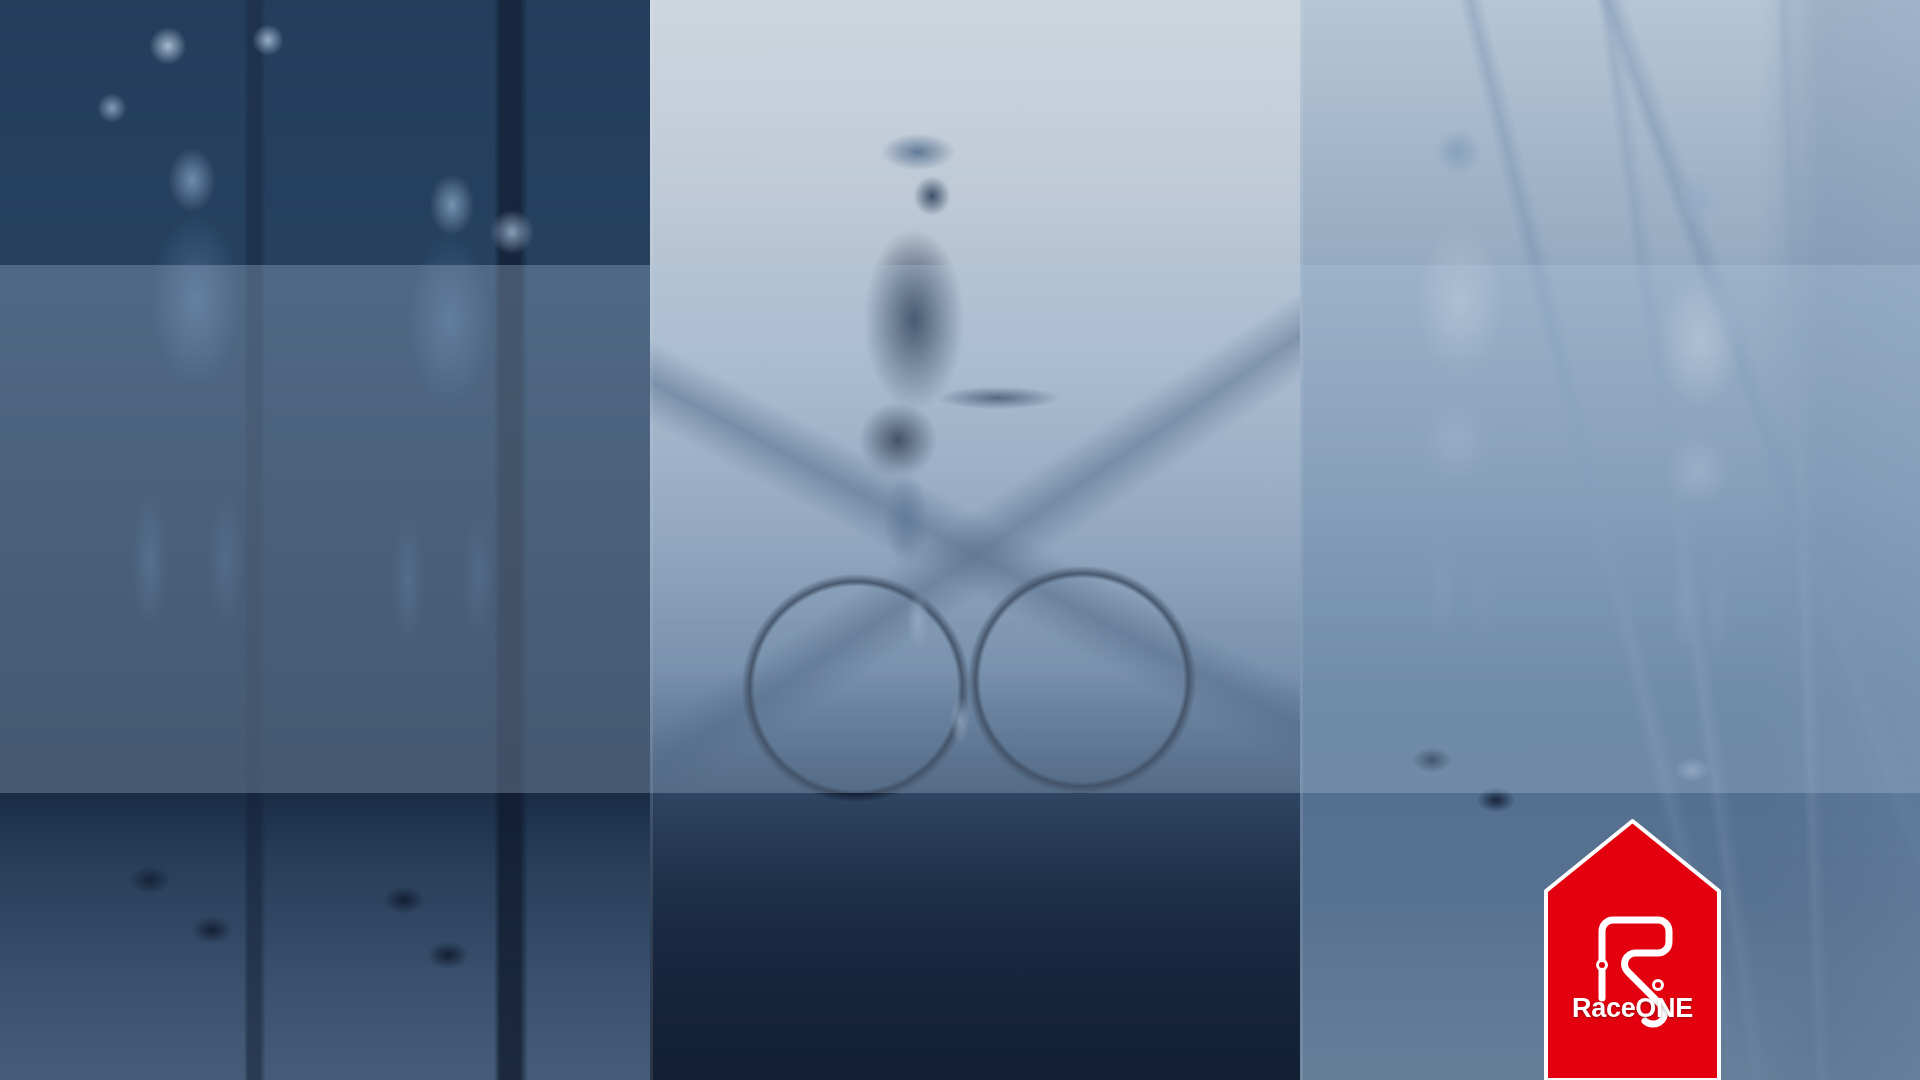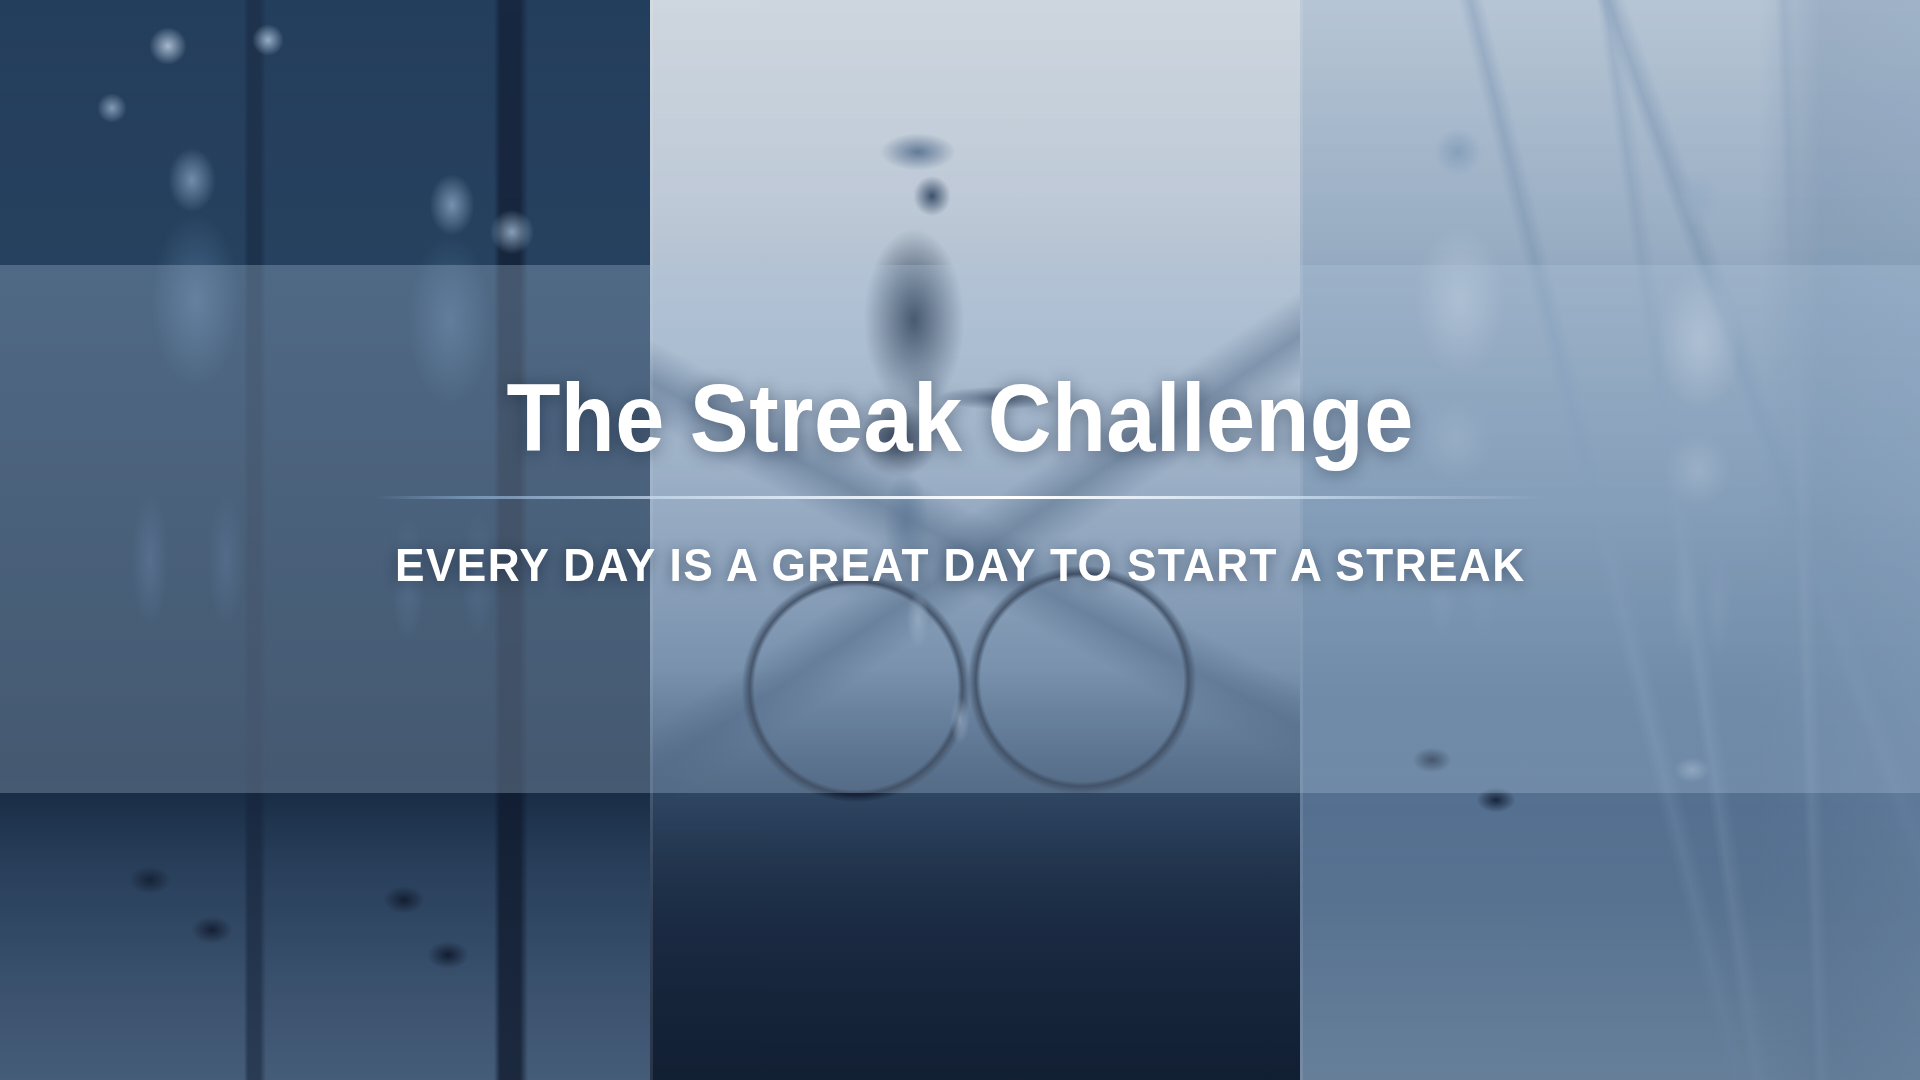--- a/index.html
+++ b/index.html
@@ -232,20 +232,30 @@
       <div class="duotone2"></div>
     </div>
 
   </div>
 
   <div class="seam" style="left:650px"></div>
   <div class="seam" style="left:1300px"></div>
 
   <div class="text-band"></div>
 
-  <div class="text-block">
-    <div class="hero-title">The Streak Challenge</div>
-    <div class="divider"></div>
-    <div class="hero-subtitle">EVERY DAY IS A GREAT DAY TO START A STREAK</div>
+
+  <div class="logo">
+    <svg viewBox="0 0 185 265" xmlns="http://www.w3.org/2000/svg" aria-hidden="true">
+
+      <path d="M92.5 6 L179 76 V265 H6 V76 Z" fill="#e3000f" stroke="#ffffff" stroke-width="4" stroke-linejoin="round"></path>
+
+      <g fill="none" stroke="#ffffff" stroke-width="7" stroke-linecap="round" stroke-linejoin="round">
+        <path d="M62 183 V116 a11 11 0 0 1 11 -11 h45 a11 11 0 0 1 11 11 v11
+                 a11 11 0 0 1 -11 11 h-22 a11 11 0 0 0 -8 19 l33 33
+                 a11 11 0 0 1 -8 19 a11 11 0 0 1 -8 -3"></path>
+      </g>
+      <circle cx="62" cy="150" r="4.5" fill="#e3000f" stroke="#ffffff" stroke-width="3"></circle>
+      <circle cx="118" cy="170" r="4.5" fill="#e3000f" stroke="#ffffff" stroke-width="3"></circle>
+    </svg>
+    <div class="logo-wordmark">RaceONE</div>
   </div>
 
-
 </div>
 
 </body></html>

